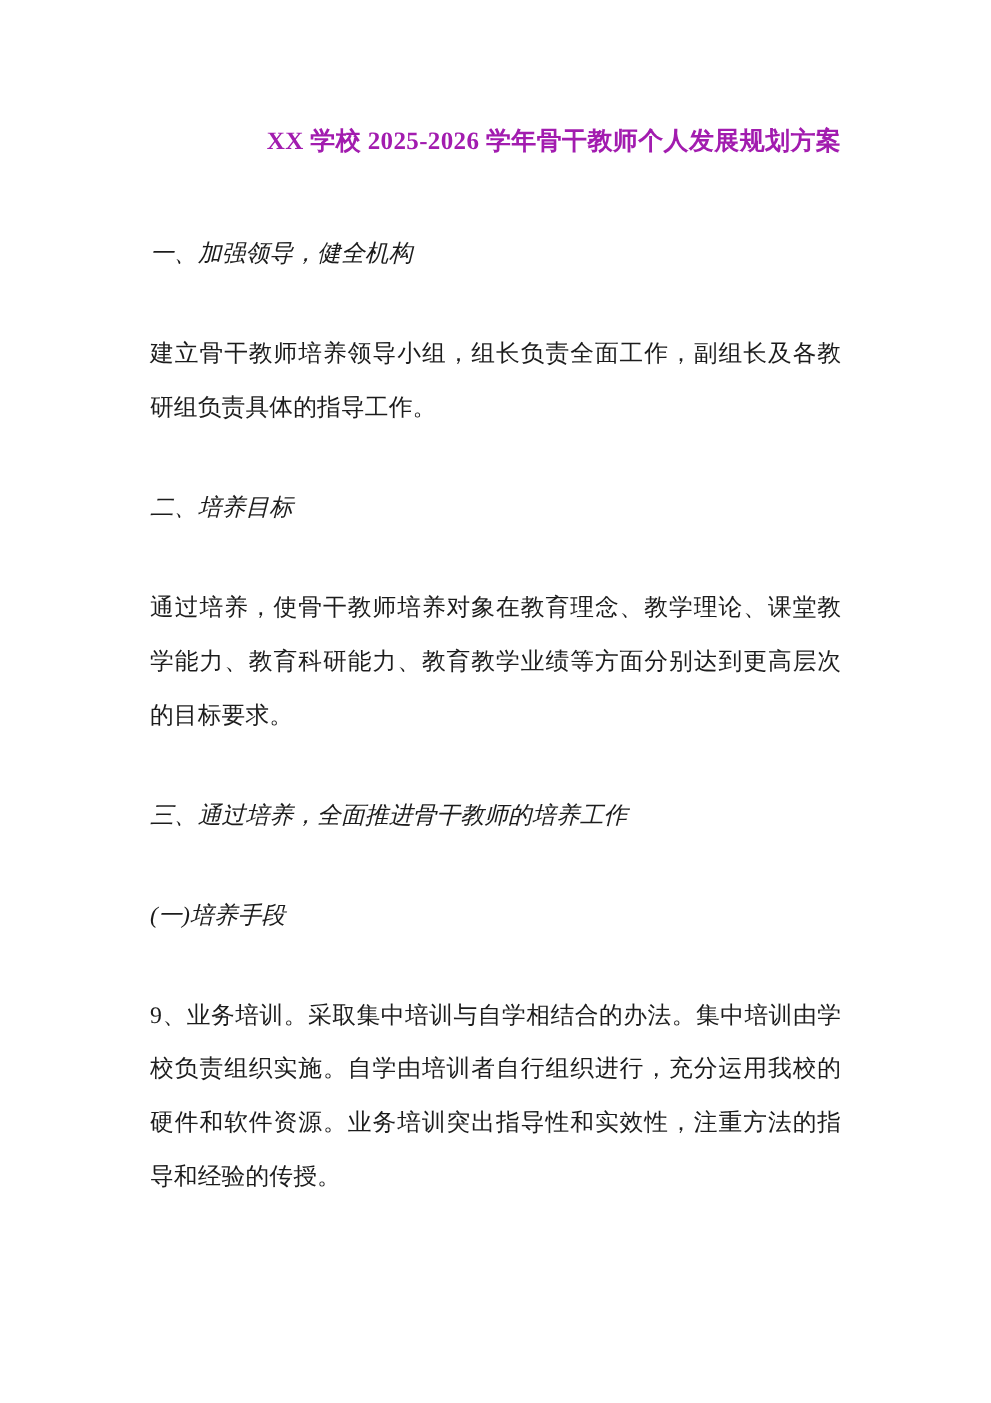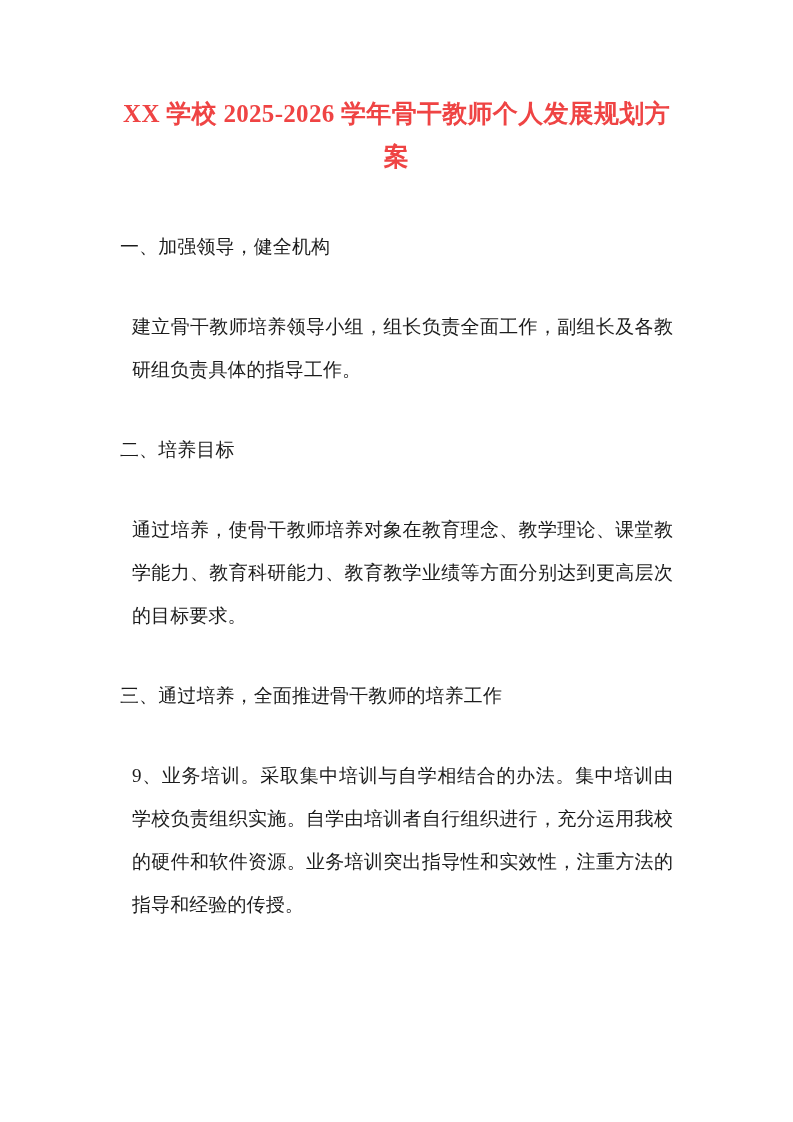--- a/index.html
+++ b/index.html
@@ -13,42 +13,42 @@
     height: 1122px;
     background: #ffffff;
     box-sizing: border-box;
     padding: 92px 120px 40px 120px;
     font-family: "Liberation Serif", "DejaVu Serif", serif;
     color: #1c1c1c;
     overflow: hidden;
   }
   .doc-title {
     margin: 0 0 47px 0;
-    font-size: 25px;
+    font-size: 20px;
     font-weight: bold;
-    text-align: center;
+    text-align: right;
     line-height: 43px;
     letter-spacing: 0.3px;
-    color: #ef4444;
+    color: #a21caf;
   }
   .doc-block {
     margin: 0 0 37px 0;
     font-size: 19px;
     font-weight: normal;
     line-height: 43px;
     letter-spacing: 0.1px;
   }
   .doc-block.paragraph {
     text-align: justify;
     text-justify: inter-ideograph;
-    margin-left: 12px;
   }
   .doc-block.heading,
   .doc-block.subheading {
     text-align: left;
+    font-style: italic;
   }
   .doc-block:last-child {
     margin-bottom: 0;
   }
 </style>
 </head>
 <body>
 
 <div class="doc-page">
 
@@ -57,16 +57,17 @@
   <p class="doc-block heading">一、加强领导，健全机构</p>
 
   <p class="doc-block paragraph">建立骨干教师培养领导小组，组长负责全面工作，副组长及各教研组负责具体的指导工作。</p>
 
   <p class="doc-block heading">二、培养目标</p>
 
   <p class="doc-block paragraph">通过培养，使骨干教师培养对象在教育理念、教学理论、课堂教学能力、教育科研能力、教育教学业绩等方面分别达到更高层次的目标要求。</p>
 
   <p class="doc-block heading">三、通过培养，全面推进骨干教师的培养工作</p>
 
+  <p class="doc-block subheading">(一)培养手段</p>
 
   <p class="doc-block paragraph">9、业务培训。采取集中培训与自学相结合的办法。集中培训由学校负责组织实施。自学由培训者自行组织进行，充分运用我校的硬件和软件资源。业务培训突出指导性和实效性，注重方法的指导和经验的传授。</p>
 
 </div>
 
 </body></html>

